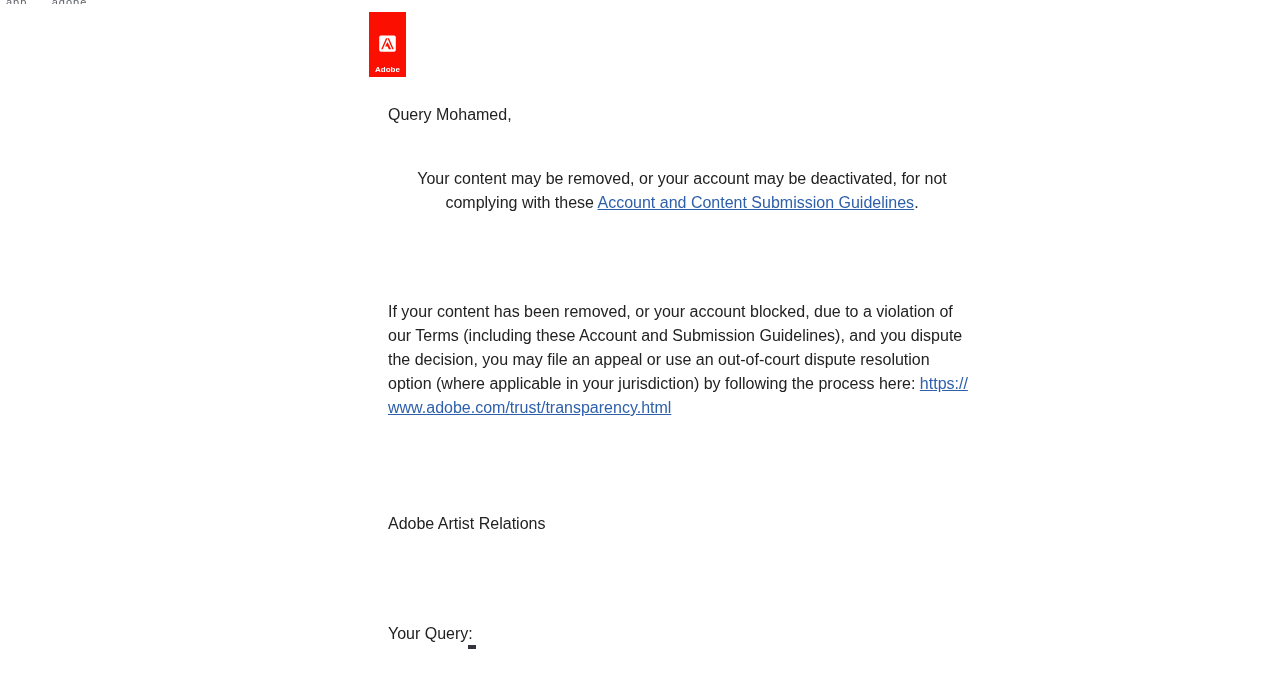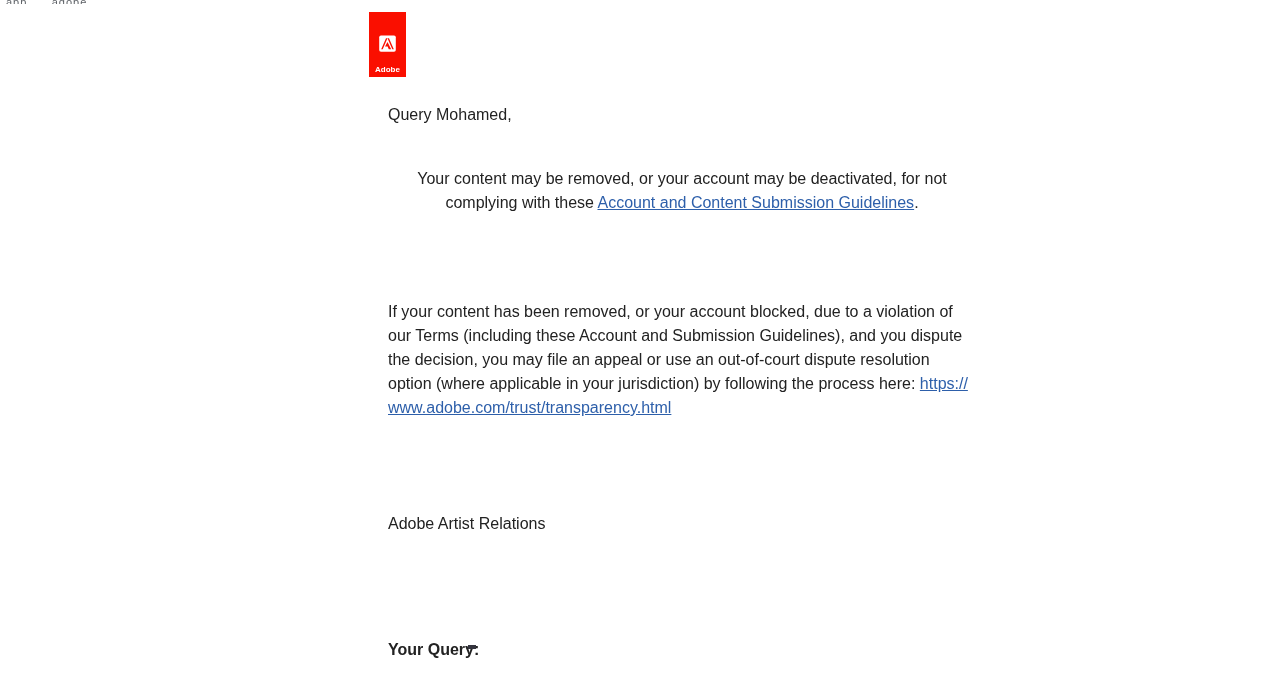--- a/index.html
+++ b/index.html
@@ -49,21 +49,21 @@
     width: 588px;
     font-size: 16px;
     line-height: 24px;
     color: #222222;
   }
   .greeting   { top: 103px; }
   .para1      { top: 167px; text-align: center; }
   .para2      { top: 273px; margin-top: 27px; }
   .signoff    { top: 502px; }
   .signature  { top: 512px; }
-  .query-head { top: 638px; font-weight: bold; }
+  .query-head { top: 622px; font-weight: normal; }
   a.email-link {
     color: #2D5FAA;
     text-decoration: underline;
     cursor: pointer;
   }
   .stray-mark {
     position: absolute;
     left: 468px;
     top: 645px;
     width: 8px;

